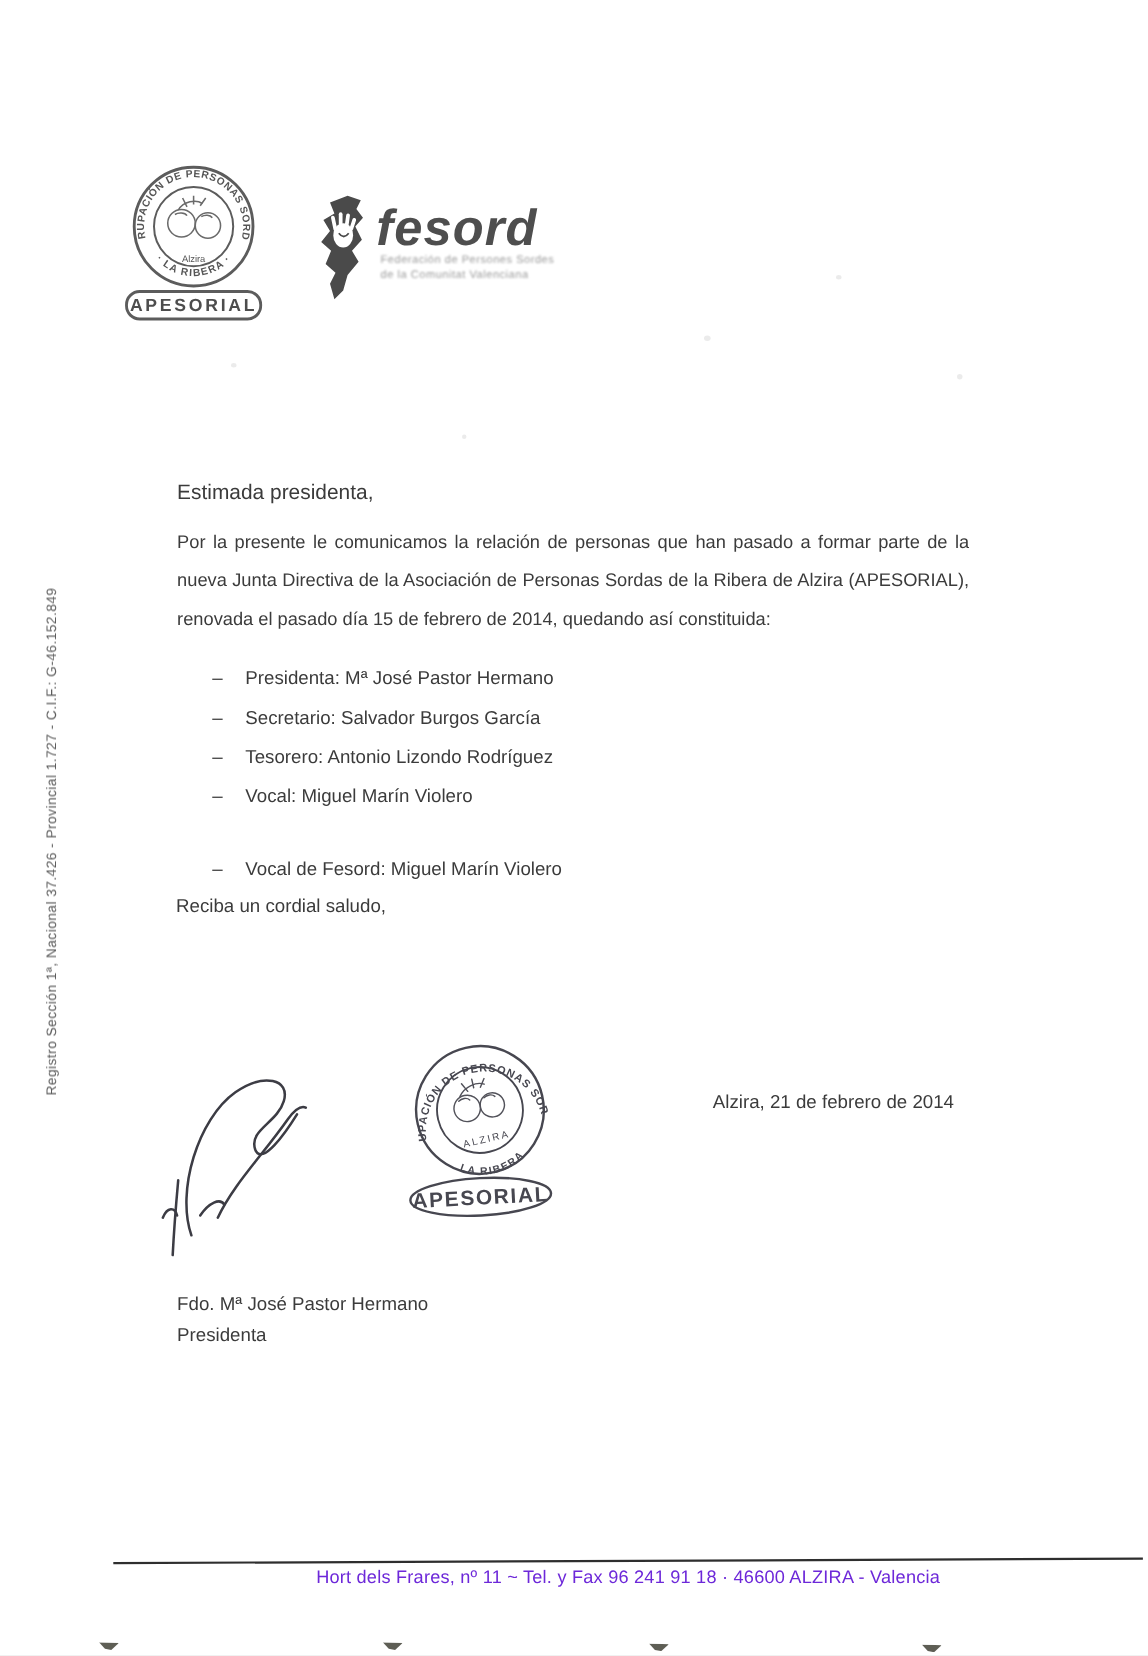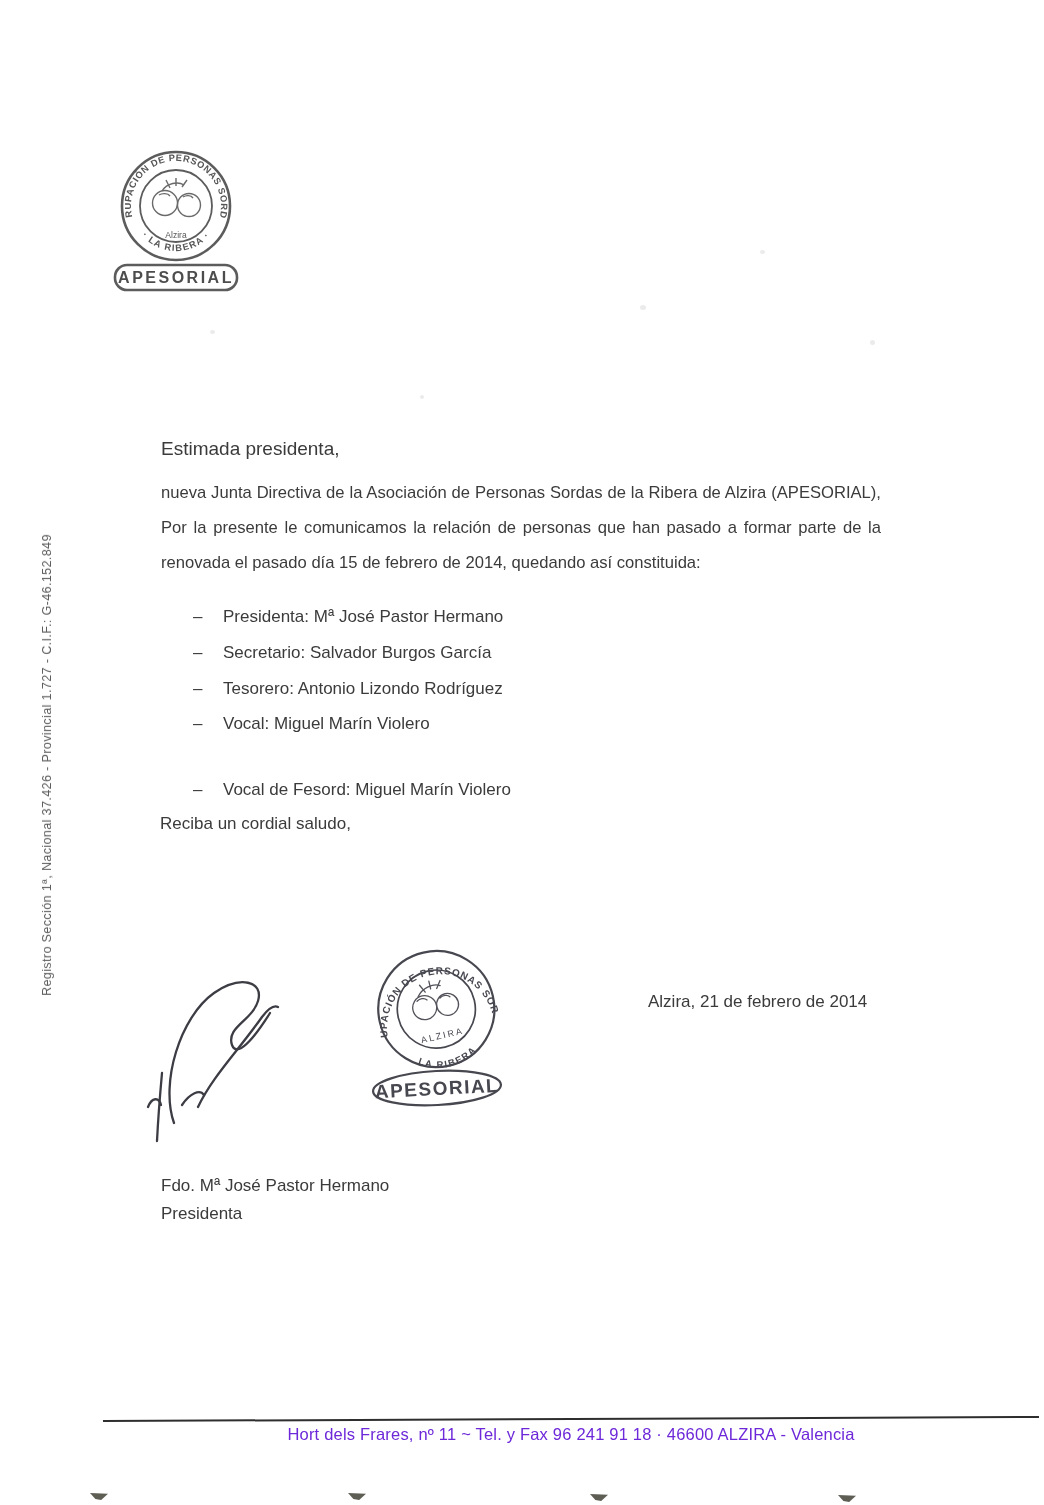--- a/index.html
+++ b/index.html
@@ -79,28 +79,46 @@
       <circle cx="77" cy="55" r="11.5"></circle>
       <path d="M 50 41 C 55 33, 66 31, 72 35"></path>
       <path d="M 58 38 L 54 30 M 64 36 L 64 28 M 70 37 L 75 30"></path>
       <path d="M 47 45 C 50 43, 56 43, 58 46 M 71 47 C 74 45, 79 45, 81 48"></path>
     </g>
     <text x="64" y="88" font-size="8.5" fill="#555" text-anchor="middle">Alzira</text>
     <rect x="3" y="115" width="122" height="25" rx="12" fill="#fff" stroke="#5c5c5c" stroke-width="2.6"></rect>
     <text x="64" y="133" font-size="16" font-weight="bold" letter-spacing="2.5" fill="#4d4d4d" text-anchor="middle">APESORIAL</text>
   </svg>
 
+  <div class="fesord">
+    <svg width="52" height="100" viewBox="0 0 52 100" style="position:absolute;left:0;top:4px">
+      <path d="M 30 2 L 42 6 L 38 14 L 44 22 L 37 30 L 43 42 L 34 52 L 40 62 L 30 74 L 26 88 L 18 96 L 14 82 L 19 72 L 10 64 L 15 52 L 6 44 L 14 34 L 8 24 L 18 18 L 14 8 Z" fill="#4a4a4a" stroke="none"></path>
+      <g fill="#ffffff">
+        <ellipse cx="26" cy="38" rx="9" ry="11"></ellipse>
+        <rect x="16" y="20" width="3.4" height="14" rx="1.7" transform="rotate(-12 18 27)"></rect>
+        <rect x="22" y="17" width="3.4" height="16" rx="1.7"></rect>
+        <rect x="28" y="18" width="3.4" height="15" rx="1.7" transform="rotate(8 30 25)"></rect>
+        <rect x="33" y="22" width="3.4" height="12" rx="1.7" transform="rotate(18 35 28)"></rect>
+      </g>
+      <path d="M 22 36 C 25 40, 28 40, 31 36" stroke="#4a4a4a" stroke-width="1.6" fill="none"></path>
+    </svg>
+    <div class="fesord-word">fesord</div>
+    <div class="fesord-tagline">
+      <div>Federación de Persones Sordes</div>
+      <div>de la Comunitat Valenciana</div>
+    </div>
+  </div>
 
   <div class="registry">Registro Sección 1ª, Nacional 37.426 - Provincial 1.727 - C.I.F.: G-46.152.849</div>
 
   <div class="salutation">Estimada presidenta,</div>
 
   <div class="para">
+    <div class="pline">Por la presente le comunicamos la relación de personas que han pasado a formar parte de la</div>
     <div class="pline">nueva Junta Directiva de la Asociación de Personas Sordas de la Ribera de Alzira (APESORIAL),</div>
-    <div class="pline">Por la presente le comunicamos la relación de personas que han pasado a formar parte de la</div>
     <div class="pline last">renovada el pasado día 15 de febrero de 2014, quedando así constituida:</div>
   </div>
 
   <div class="li" style="top:607px">
     <span class="dash">–</span><span>Presidenta: Mª José Pastor Hermano</span>
   </div>
   <div class="li" style="top:643px">
     <span class="dash">–</span><span>Secretario: Salvador Burgos García</span>
   </div>
   <div class="li" style="top:679px">

